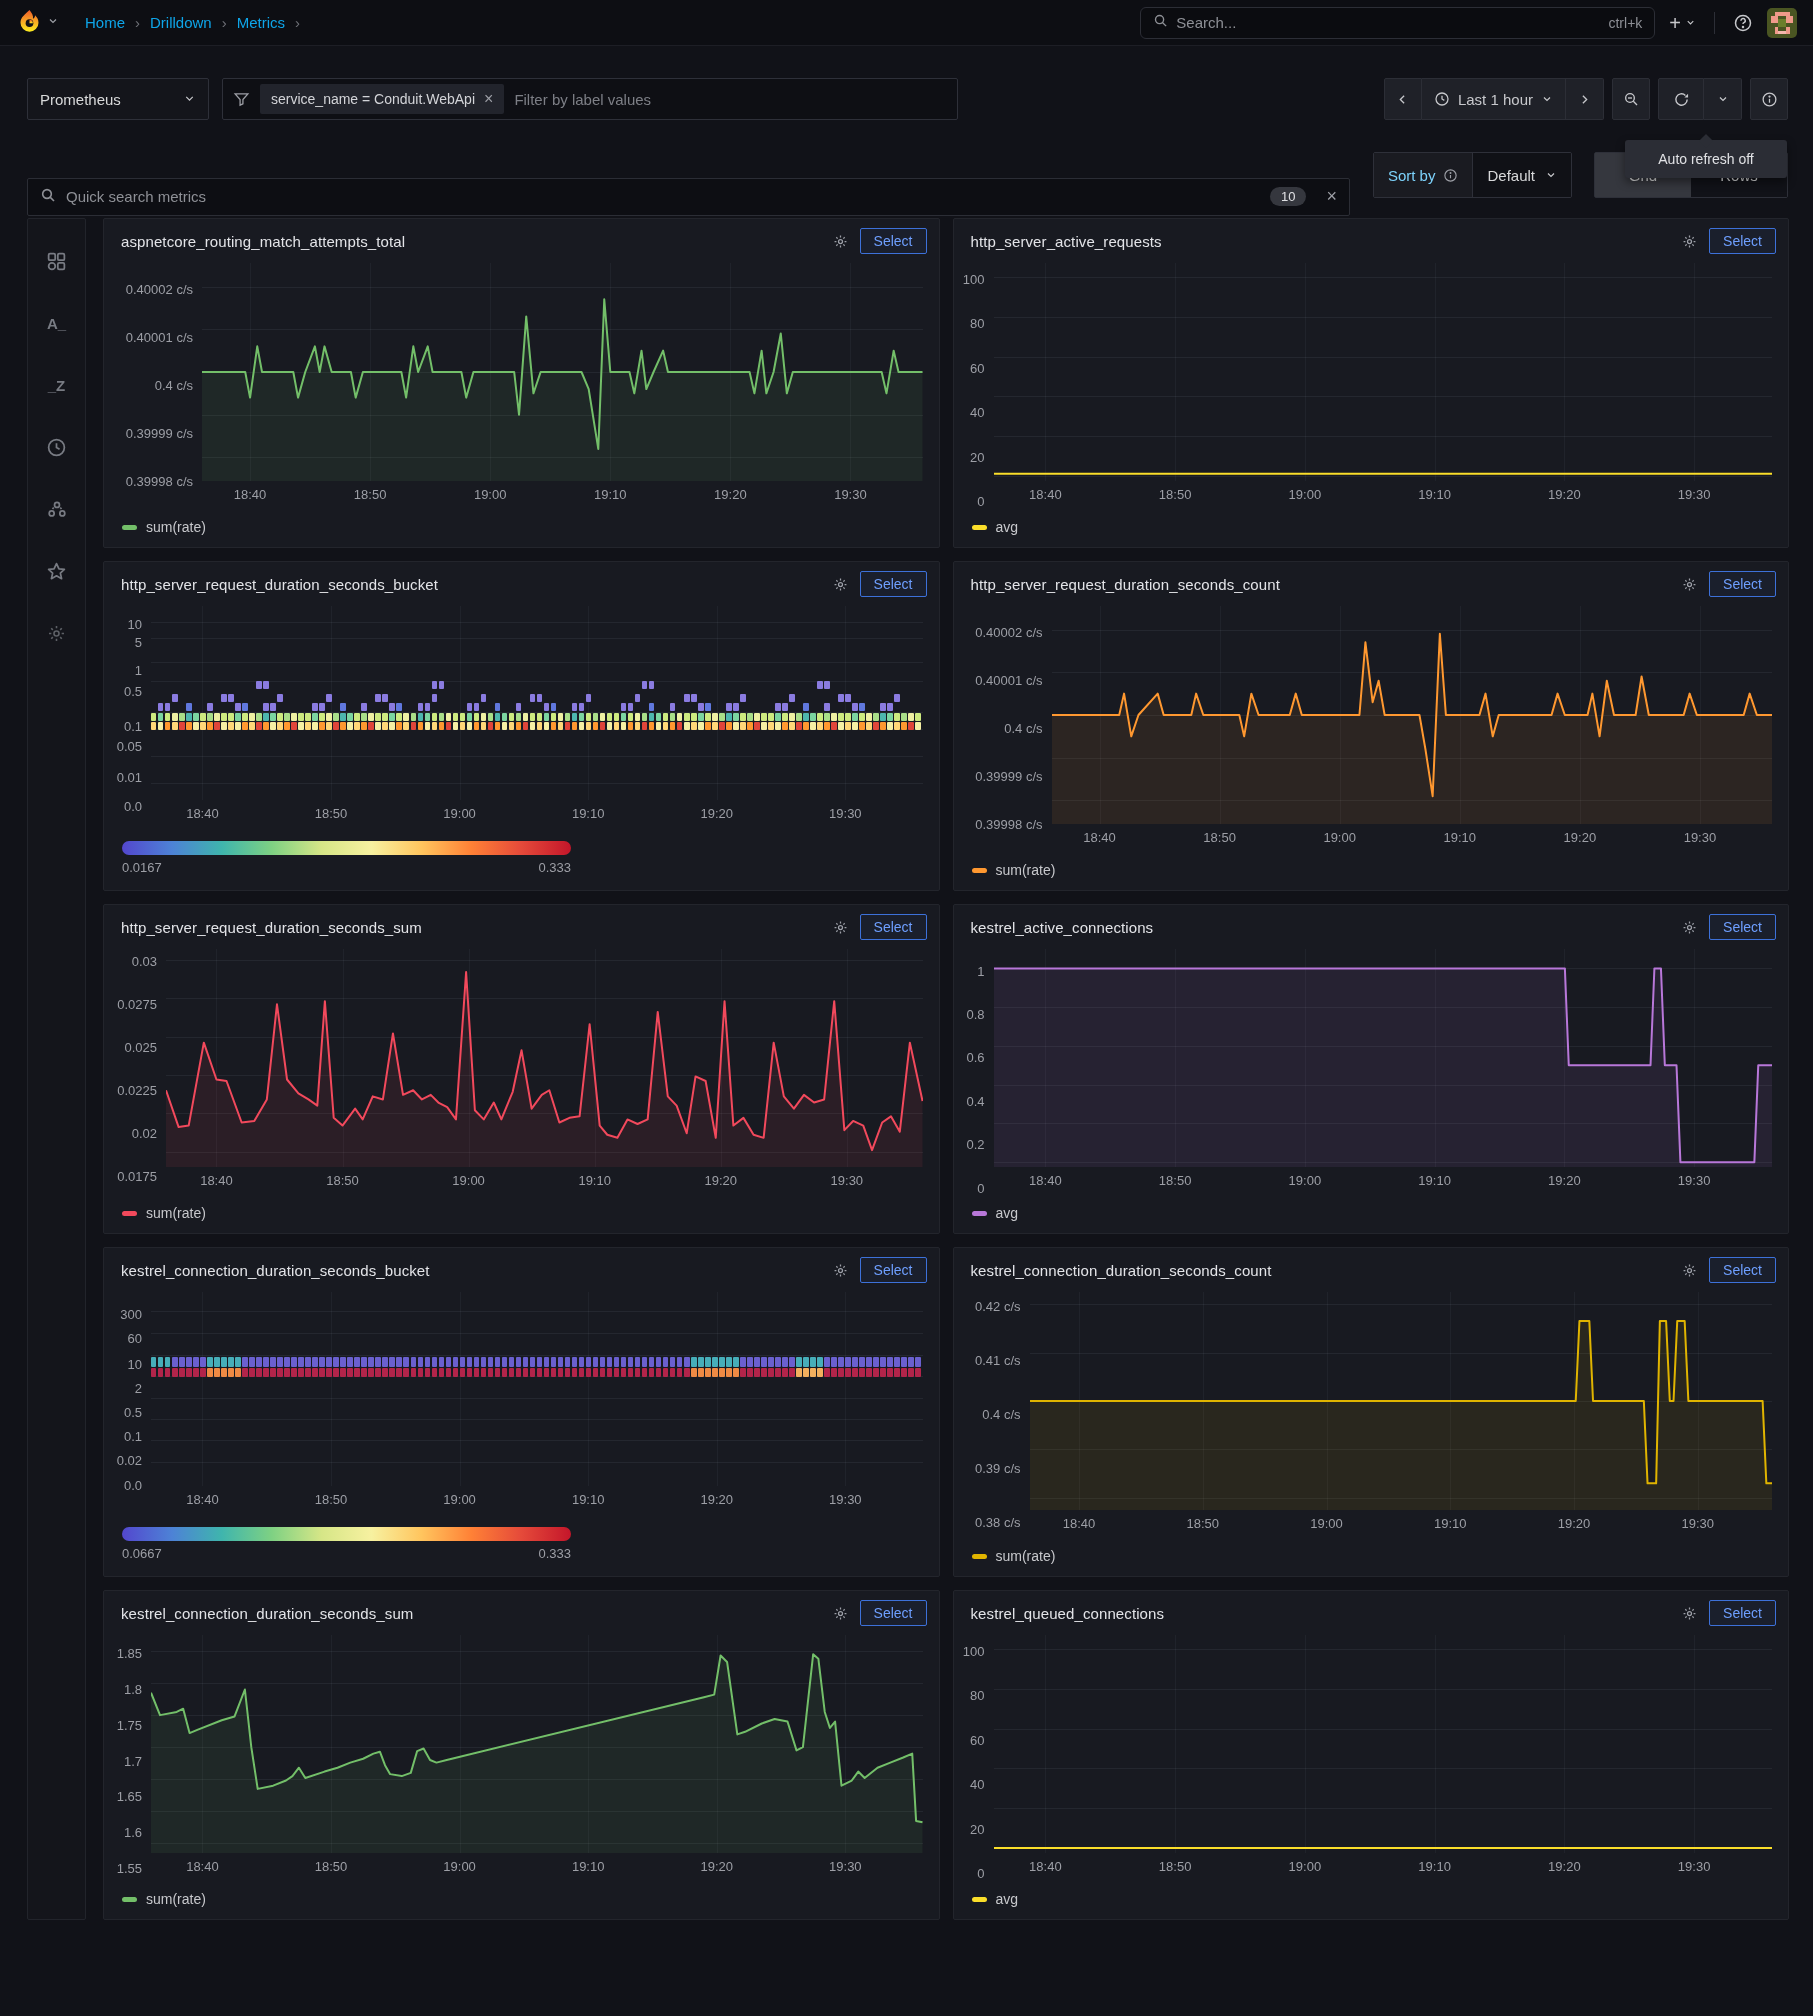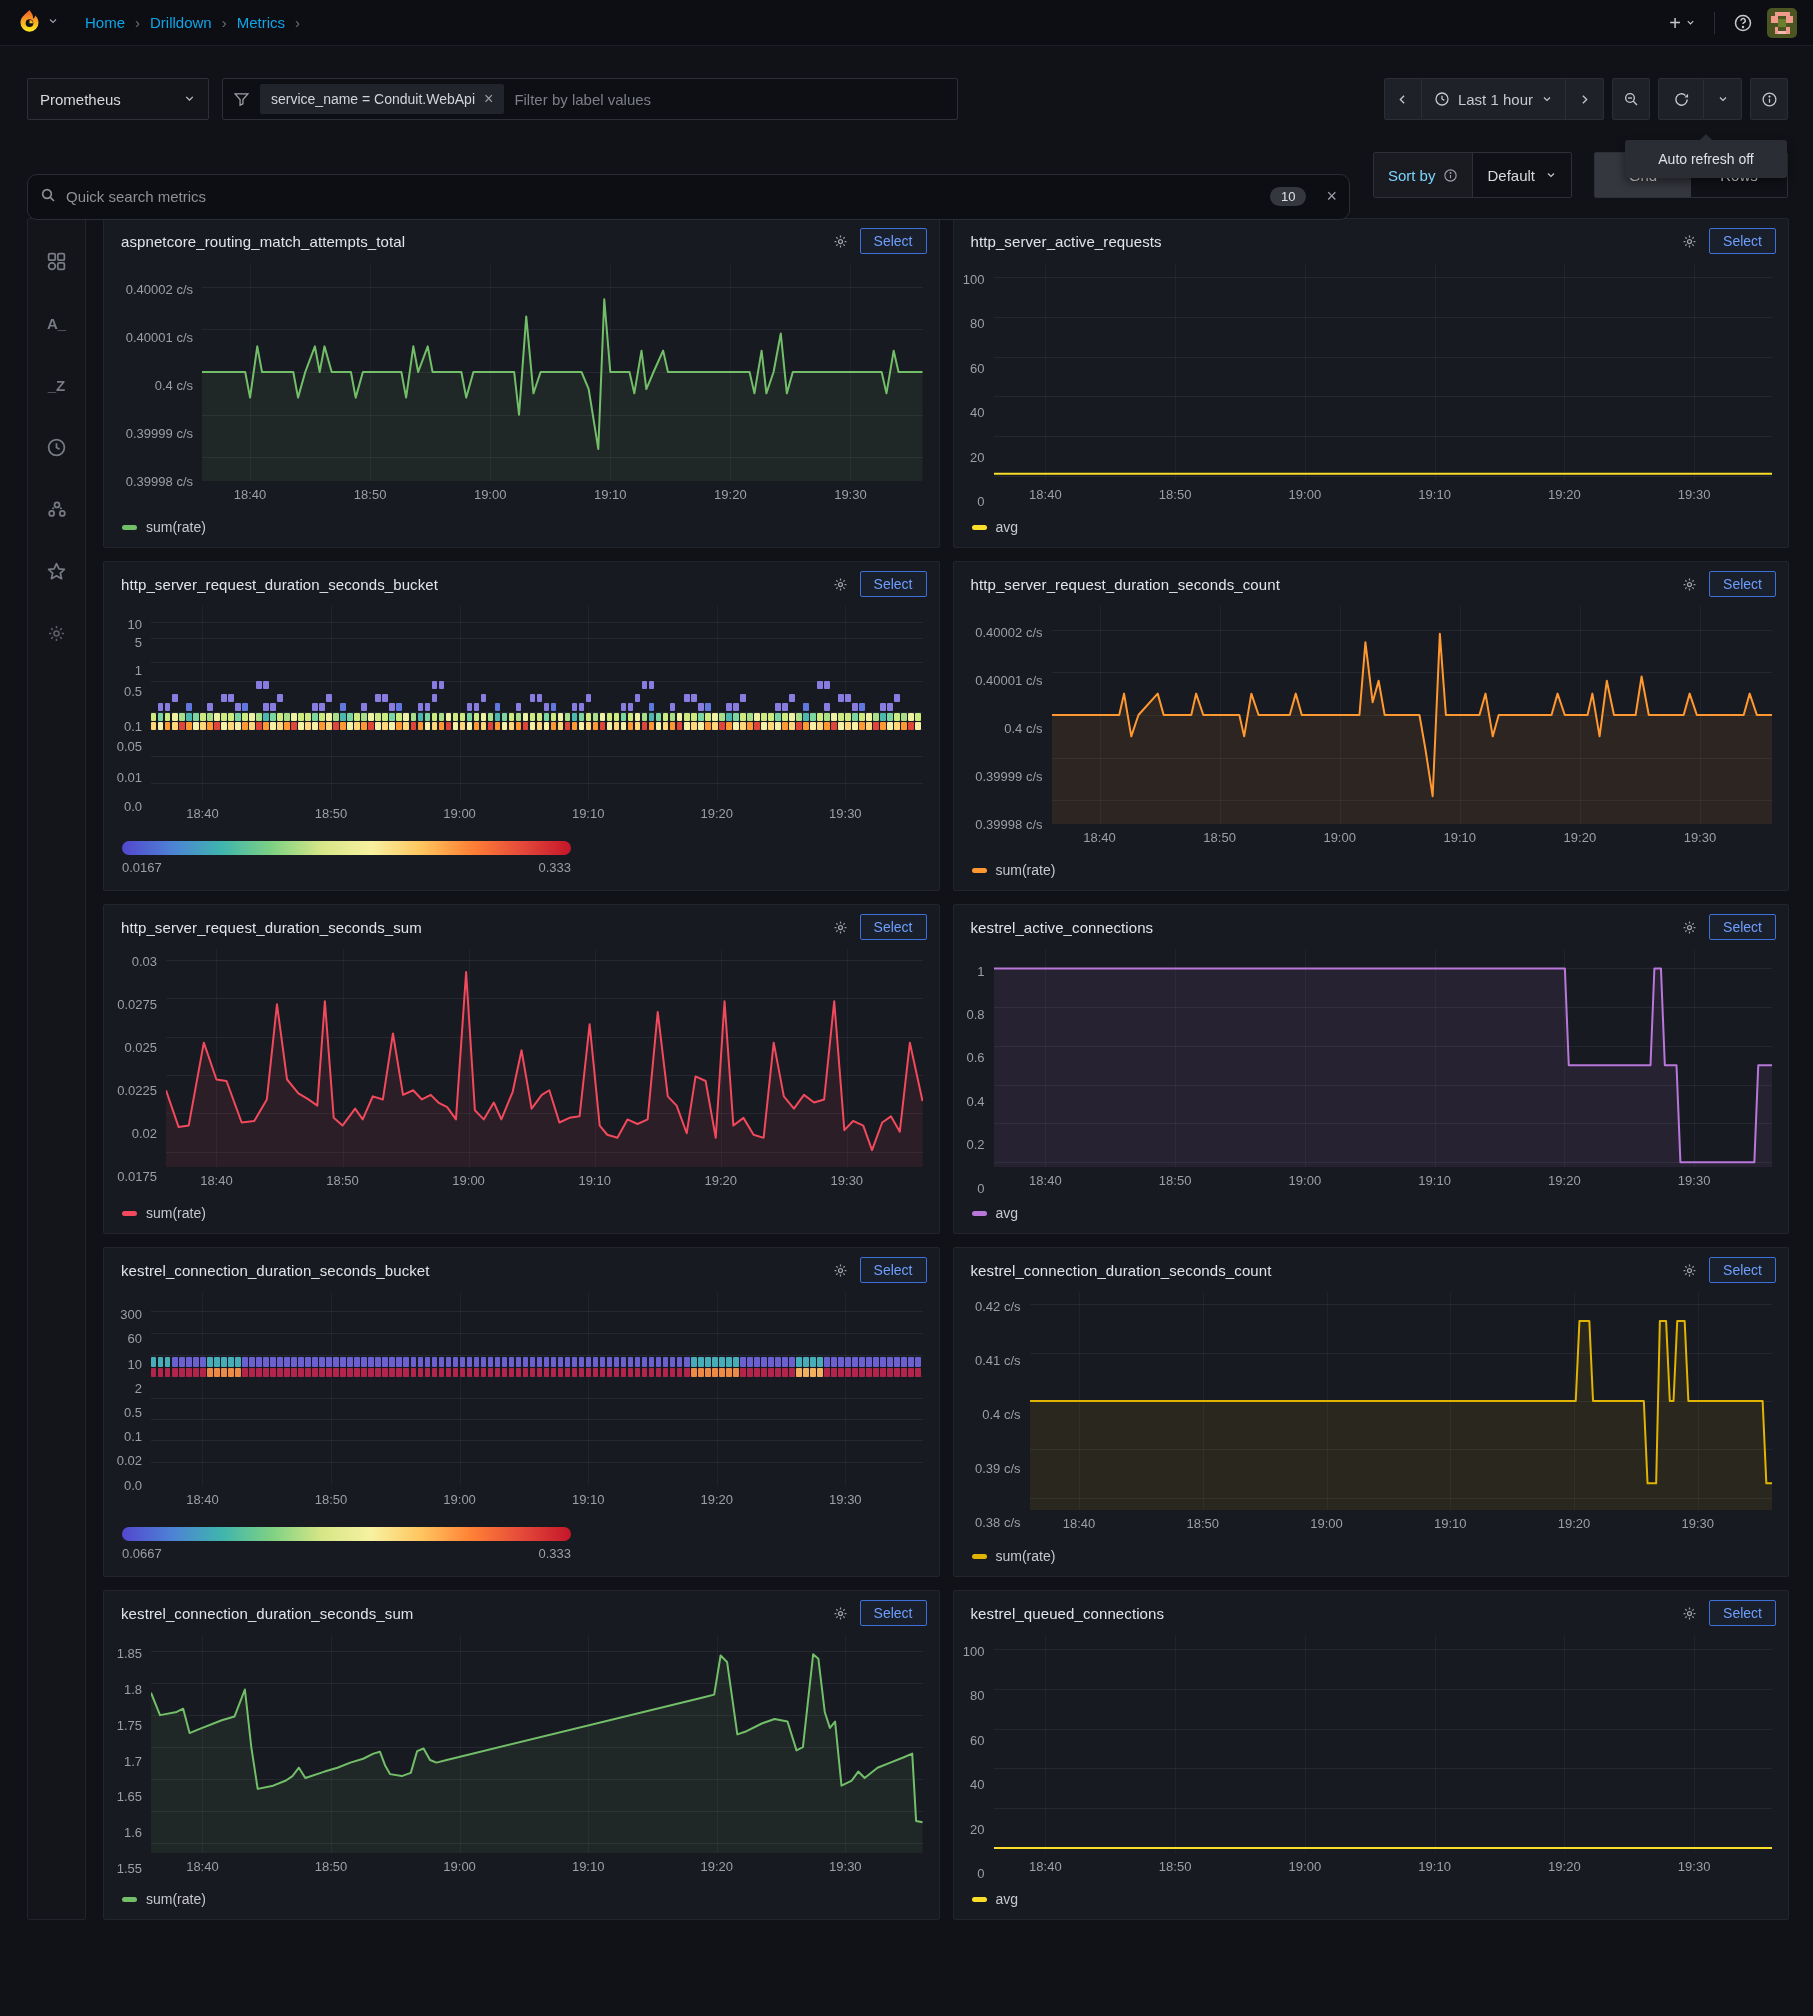--- a/index.html
+++ b/index.html
@@ -47,21 +47,21 @@
   .tbtn { height:42px; background:#1f2128; border:1px solid #2c2e36; color:#c7c8cc; display:flex;
           align-items:center; justify-content:center; cursor:pointer; font-size:15px; gap:8px; }
   .tgroup { display:flex; }
   .tgroup .tbtn + .tbtn { border-left:none; }
   .tgroup .tbtn:first-child { border-radius:2px 0 0 2px; }
   .tgroup .tbtn:last-child { border-radius:0 2px 2px 0; }
   .tb-sq { width:38px; }
   .timerange { padding:14px 12px; }
   .gap8 { width:8px; }
   .row-c { display:flex; align-items:center; margin-top:32px; height:46px; }
-  .quicksearch { flex:1; height:46px; background:#0d0e13; border:1px solid #2b2d35; border-radius:10px;
+  .quicksearch { flex:1; height:38px; background:#0d0e13; border:1px solid #2b2d35; border-radius:2px;
                  display:flex; align-items:center; padding:0 12px; gap:10px;margin-top:43px; }
   .quicksearch .ph { color:#8e9096; font-size:15px; flex:1; }
   .count-pill { background:#35373e; border-radius:11px; padding:2px 11px; font-size:13px; color:#e0e1e4; }
   .qs-x { color:#9d9fa6; font-size:18px; cursor:pointer; margin-left:10px; }
   .sortgroup { margin-left:23px; height:46px; display:flex; align-items:stretch; border:1px solid #2e3039;
                border-radius:2px; overflow:hidden; }
   .sort-label { background:#1a1b21; display:flex; align-items:center; gap:8px; padding:0 14px;
                 font-size:15px; color:#7dd3fc; font-weight:500; }
   .sort-value { background:#101116; border-left:1px solid #2e3039; display:flex; align-items:center;
                 gap:10px; padding:0 14px; font-size:15px; color:#d8d9da; cursor:pointer; }
@@ -143,20 +143,30 @@
       <div class="crumbs">
         <a class="crumb">Home</a>
         <span class="crumb-sep">›</span>
         <a class="crumb">Drilldown</a>
         <span class="crumb-sep">›</span>
         <a class="crumb">Metrics</a>
         <span class="crumb-sep">›</span>
       </div>
     </div>
     <div class="nav-right">
+      <div class="searchbox">
+        <span>
+          <svg width="15" height="15" viewBox="0 0 24 24" fill="none" stroke="#8e9096" stroke-width="2.2">
+              <circle cx="10.5" cy="10.5" r="6.5"></circle>
+              <line x1="15.5" y1="15.5" x2="21" y2="21"></line>
+            </svg>
+        </span>
+        <span class="ph">Search...</span>
+        <span class="kbd-hint">ctrl+k</span>
+      </div>
       <button class="iconbtn">
         <span class="plus-glyph">+</span>
         <svg width="11" height="11" viewBox="0 0 24 24" fill="none" stroke="#c7c8cc" stroke-width="2.4">
             <polyline points="6 9 12 15 18 9"></polyline>
           </svg>
       </button>
       <div class="vdiv"></div>
       <button class="iconbtn">
         <svg width="20" height="20" viewBox="0 0 24 24" fill="none" stroke="#c7c8cc" stroke-width="1.8">
             <circle cx="12" cy="12" r="9"></circle>

